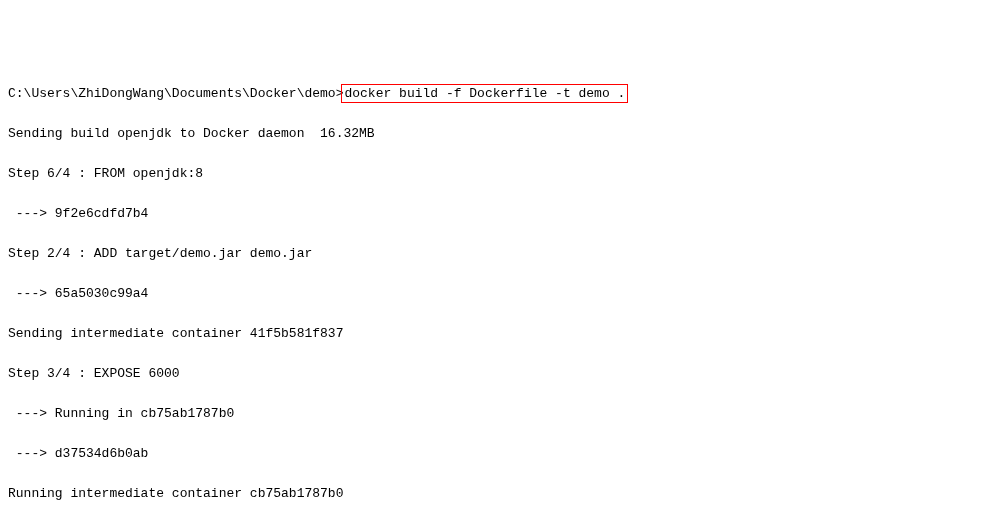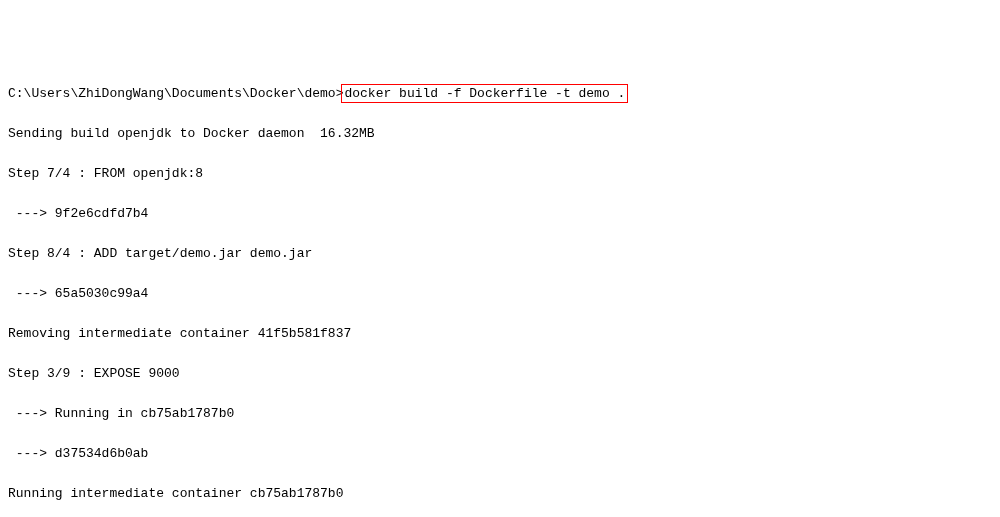--- a/index.html
+++ b/index.html
@@ -25,26 +25,26 @@
     text-align: right;
   }
 </style>
 </head>
 <body>
 
 
 
 <span class="line"><span>C:\Users\ZhiDongWang\Documents\Docker\demo&gt;</span><span class="boxed1">docker build -f Dockerfile -t demo .</span></span>
 <span class="line">Sending build openjdk to Docker daemon  16.32MB</span>
-<span class="line">Step 7/4 : FROM openjdk:8</span>
+<span class="line">Step 6/4 : FROM openjdk:8</span>
 <span class="line"> ---&gt; 9f2e6cdfd7b4</span>
-<span class="line">Step 8/4 : ADD target/demo.jar demo.jar</span>
+<span class="line">Step 2/4 : ADD target/demo.jar demo.jar</span>
 <span class="line"> ---&gt; 65a5030c99a4</span>
-<span class="line">Removing intermediate container 41f5b581f837</span>
-<span class="line">Step 3/9 : EXPOSE 9000</span>
+<span class="line">Sending intermediate container 41f5b581f837</span>
+<span class="line">Step 3/4 : EXPOSE 6000</span>
 <span class="line"> ---&gt; Running in cb75ab1787b0</span>
 <span class="line"> ---&gt; d37534d6b0ab</span>
 <span class="line">Running intermediate container cb75ab1787b0</span>
 
 
 
 
 
 
 

